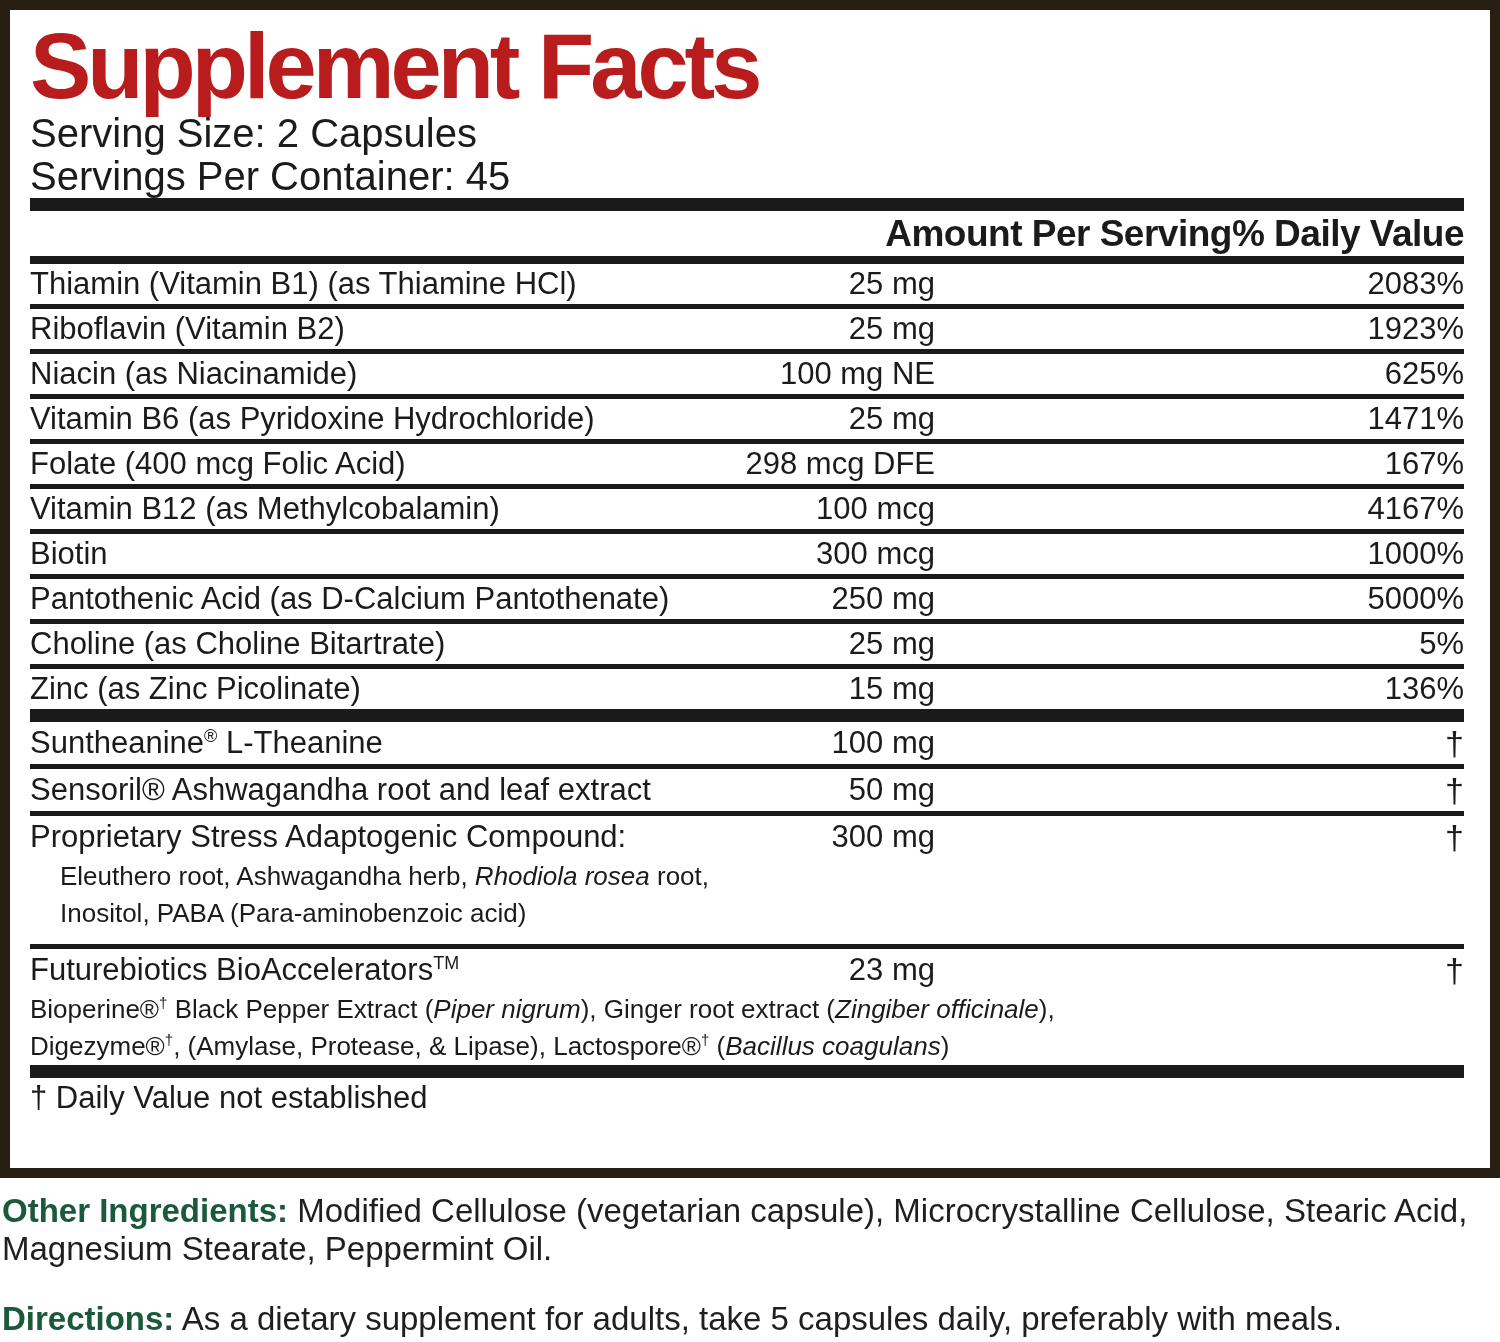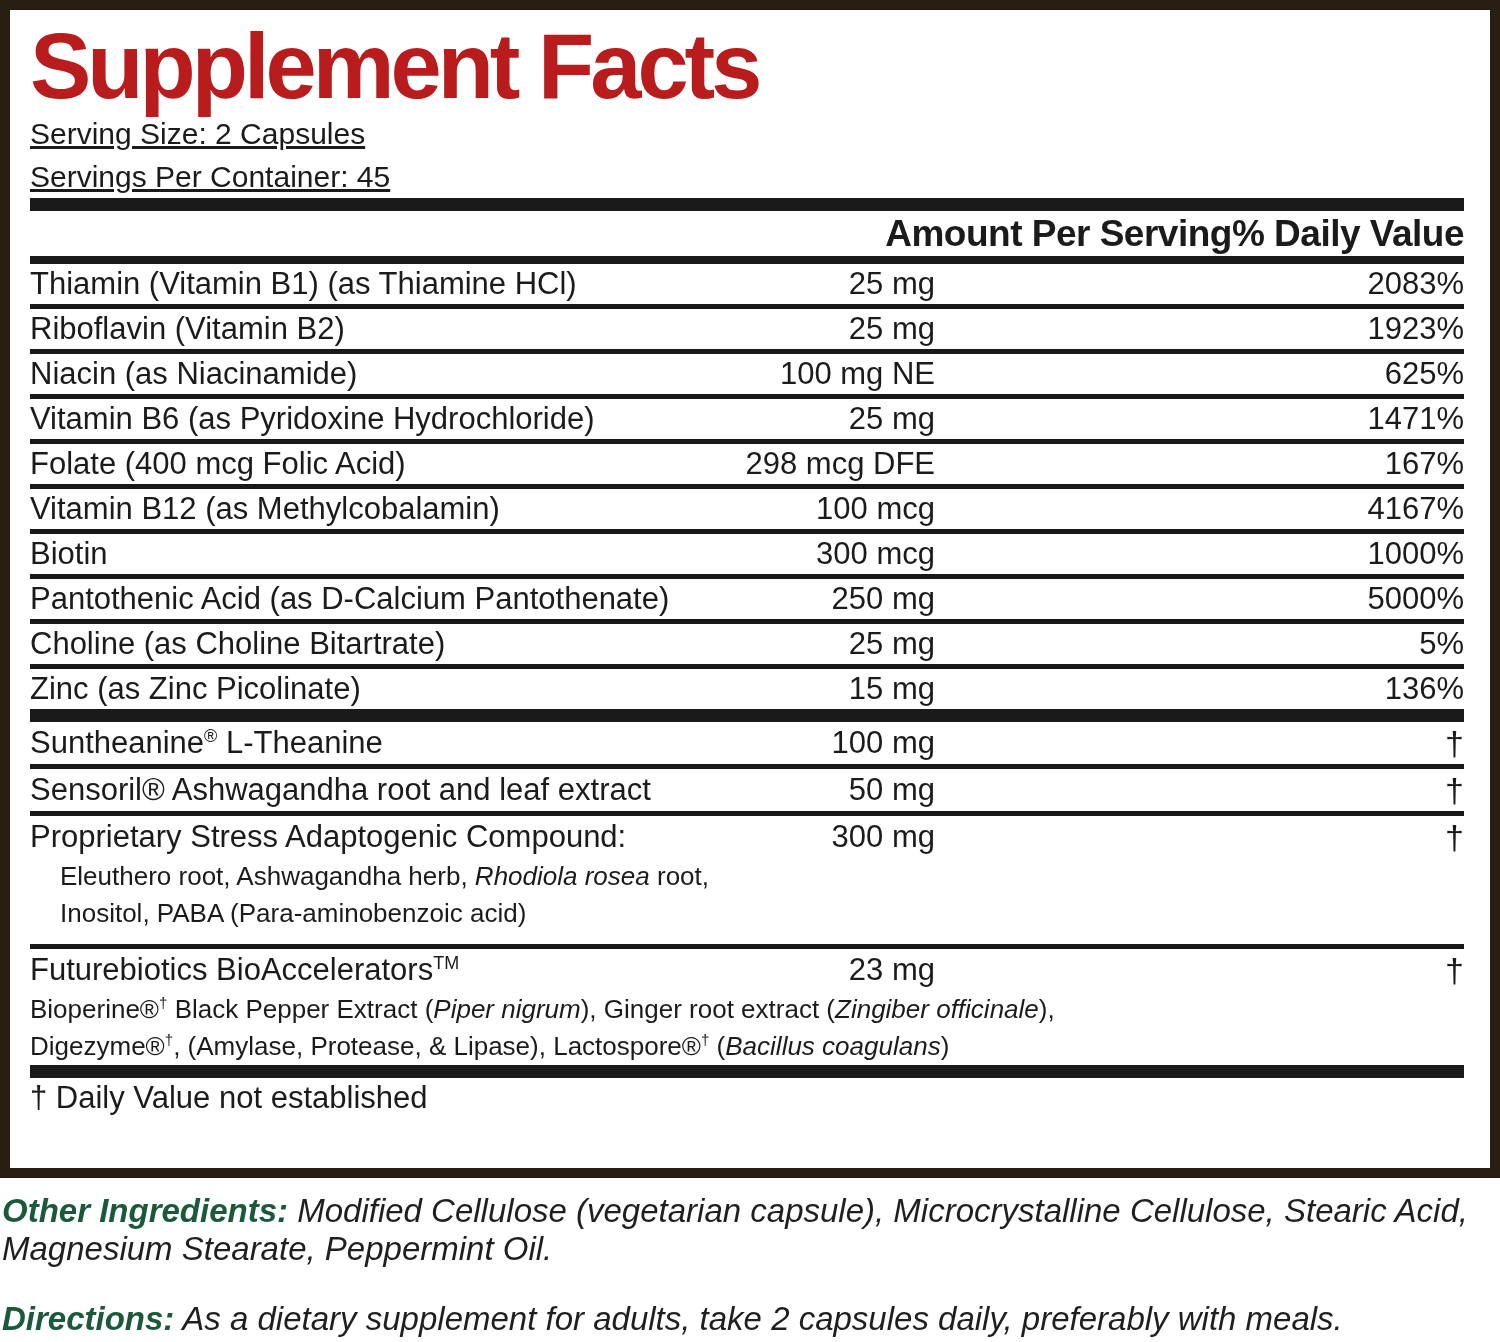--- a/index.html
+++ b/index.html
@@ -10,21 +10,21 @@
   }
   .panel{
     box-sizing:border-box;width:1500px;height:1178px;
     border:10px solid #281f12;background:#fff;
     padding:0 26px 0 20px;
   }
   .title{
     font-size:92px;font-weight:700;letter-spacing:-4px;
     line-height:92px;margin-top:10px;color:#b91c1c;white-space:nowrap;
   }
-  .sub{font-size:30px;line-height:43px;color:#1b1b1b;text-decoration:underline;}
+  .sub{font-size:40px;line-height:43px;color:#1b1b1b;}
   .bar{background:#1a1a1a;}
   .bar.thick{height:13px;}
   .bar.med{height:8px;}
   .hdr{
     display:flex;justify-content:flex-end;align-items:center;
     height:45px;font-weight:700;font-size:37px;letter-spacing:-0.5px;
   }
   .row{
     position:relative;height:40px;line-height:40px;font-size:31px;
     border-bottom:5px solid #191919;
@@ -34,21 +34,21 @@
   .row .amt{position:absolute;left:0;top:0;width:905px;text-align:right;}
   .row .dv{position:absolute;right:0;top:0;}
   .dag{font-size:34px;}
   .group{border-bottom:5px solid #191919;padding-bottom:12px;}
   .group.nb{border-bottom:none;padding-bottom:0;}
   .desc{font-size:26px;line-height:37px;}
   .desc.ind{padding-left:30px;}
   .footnote{font-size:31px;line-height:40px;height:40px;}
   .sup{vertical-align:super;font-size:0.58em;line-height:0;}
   .it{font-style:italic;}
-  .bottom{padding:0 2px;color:#1f1f1f;font-style:italic;}
+  .bottom{padding:0 2px;color:#1f1f1f;}
   .bottom p{margin:0;font-size:33px;line-height:38px;}
   .bottom .oi{margin-top:14px;}
   .bottom .dir{margin-top:32px;}
   .green{color:#1a5a3b;font-weight:700;}
 </style>
 </head>
 <body>
 
 <div class="panel">
   <div class="title">Supplement Facts</div>
@@ -151,15 +151,15 @@
   <div class="bar thick"></div>
 
   <div class="footnote">† Daily Value not established</div>
 </div>
 
 <div class="bottom">
   <p class="oi">
     <span class="green">Other Ingredients:</span><span> Modified Cellulose (vegetarian capsule), Microcrystalline Cellulose, Stearic Acid, Magnesium Stearate, Peppermint Oil.</span>
   </p>
   <p class="dir">
-    <span class="green">Directions:</span><span> As a dietary supplement for adults, take 2 capsules daily, preferably with meals.</span>
+    <span class="green">Directions:</span><span> As a dietary supplement for adults, take 5 capsules daily, preferably with meals.</span>
   </p>
 </div>
 
 </body></html>

